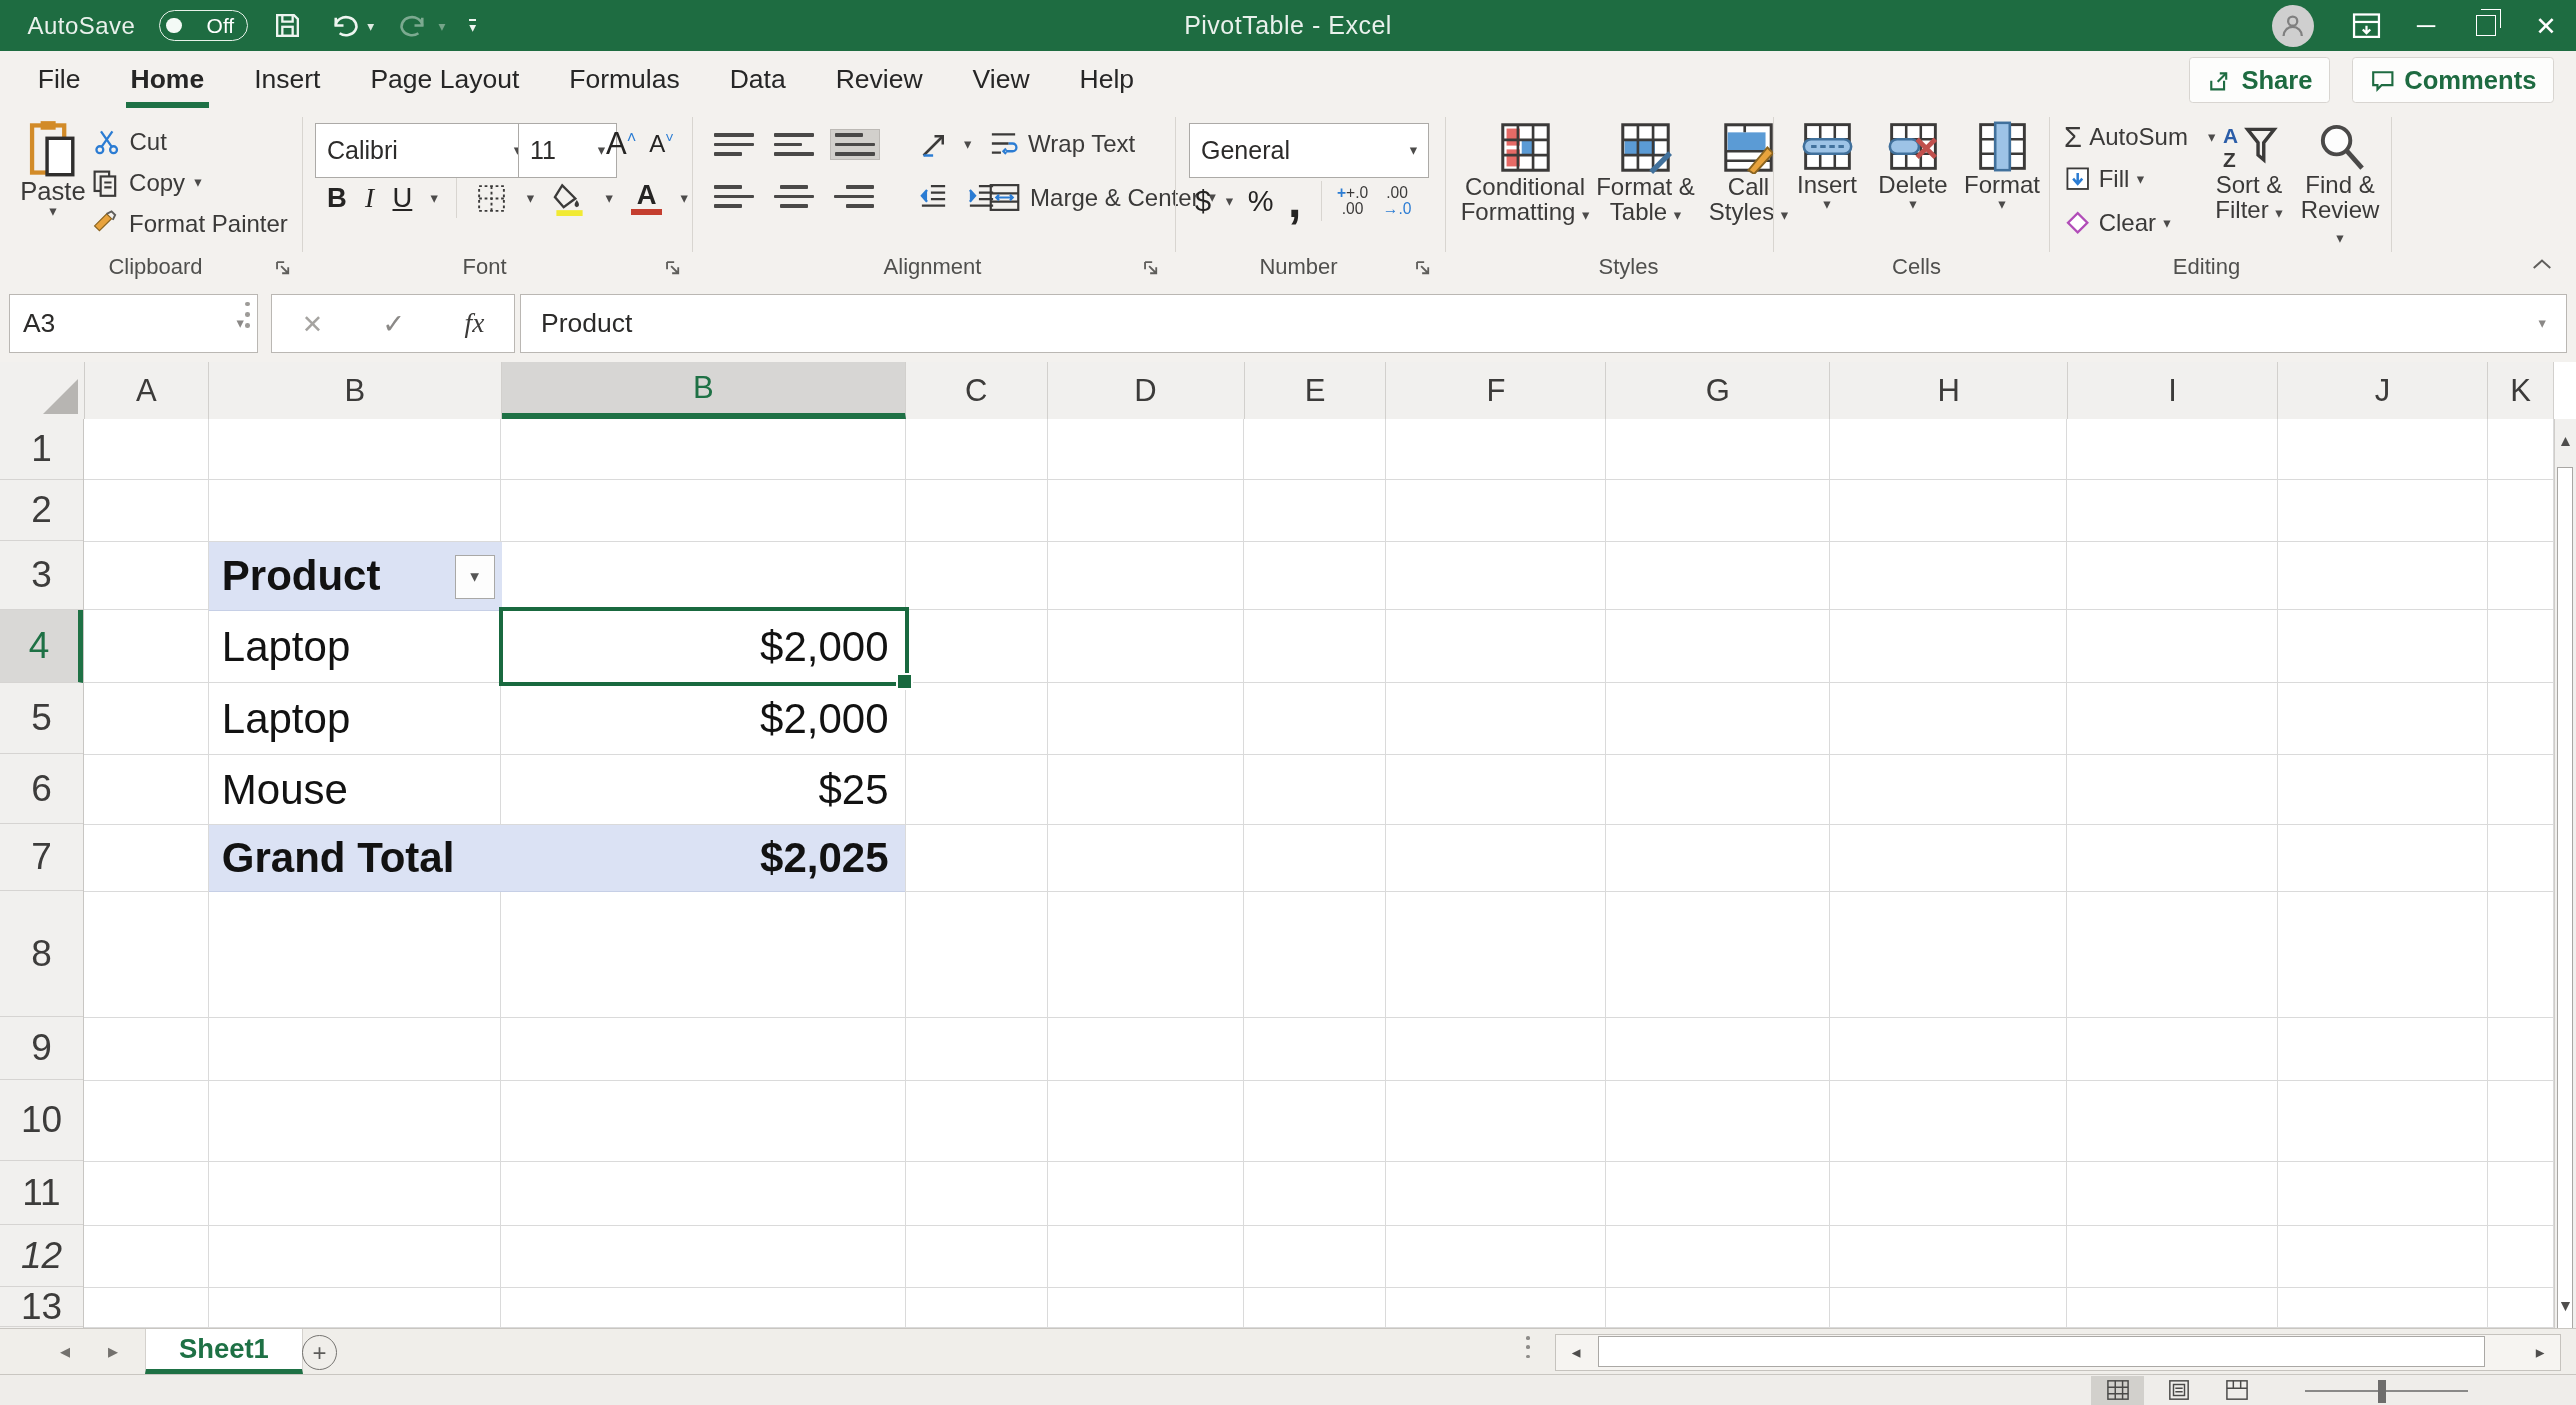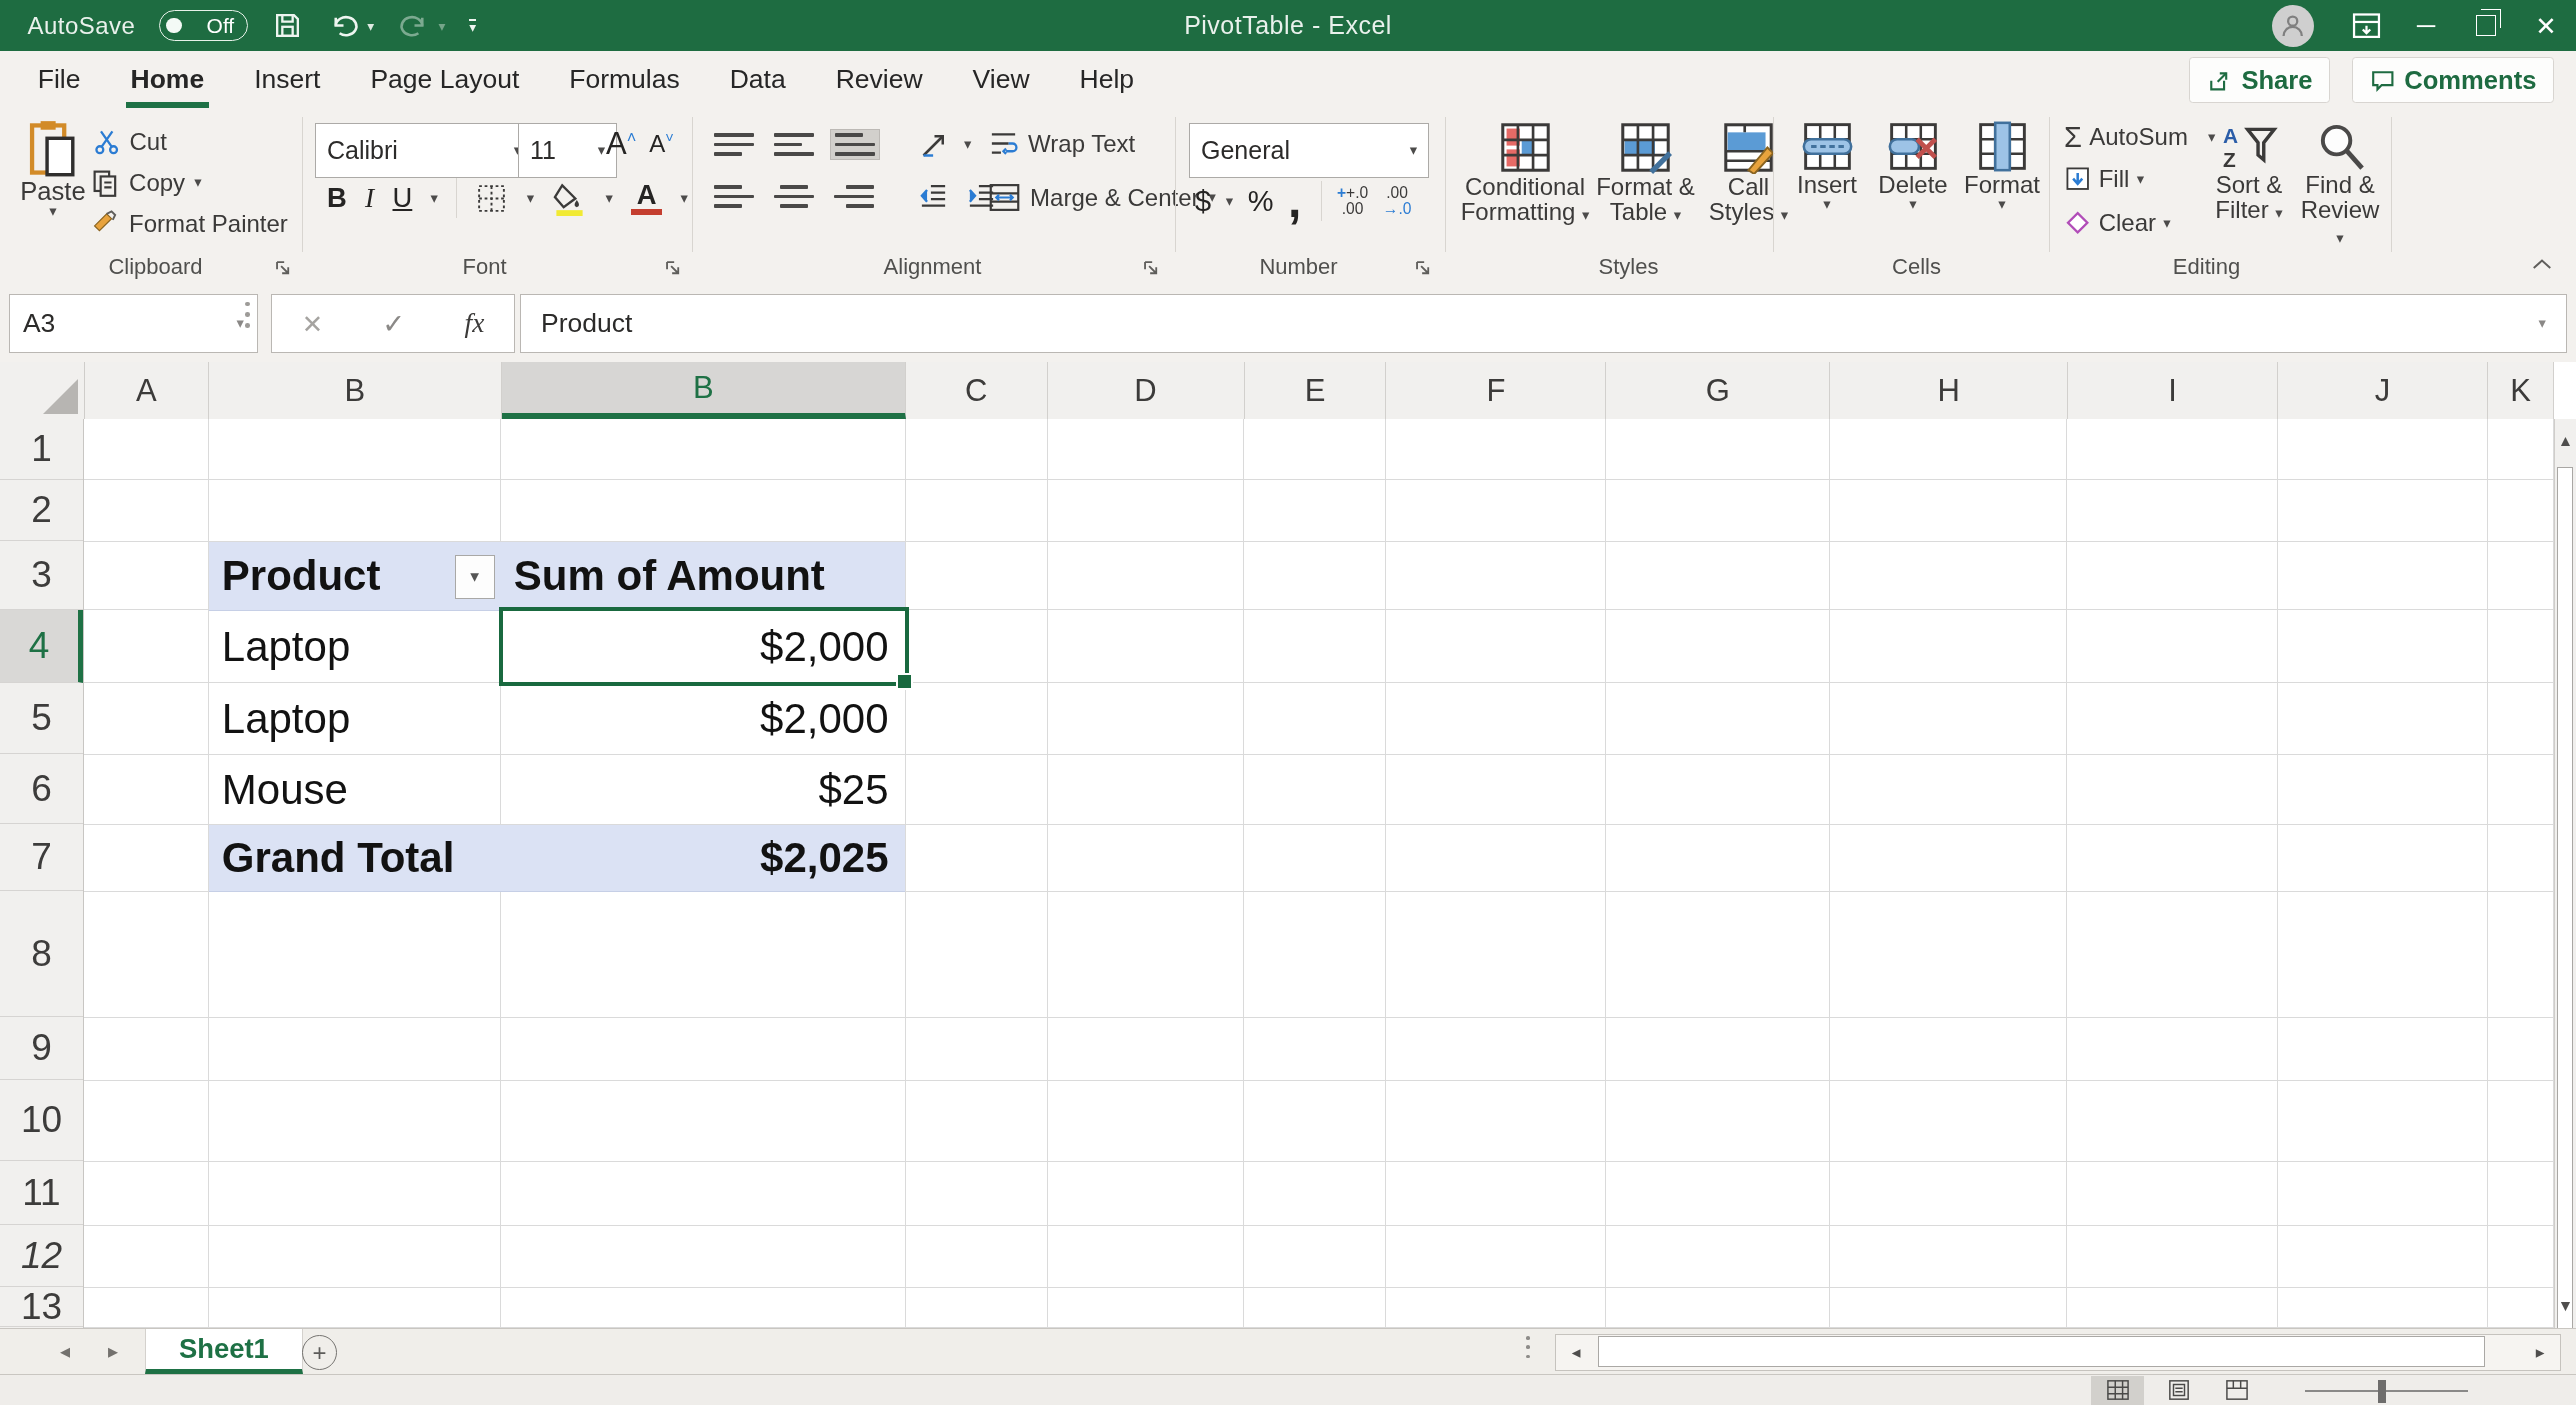--- a/index.html
+++ b/index.html
@@ -578,23 +578,20 @@
       <div class="rowhdr" style="height: 81px;">10</div>
       <div class="rowhdr" style="height: 64px;">11</div>
       <div class="rowhdr" style="height: 62px; font-style: italic;">12</div>
       <div class="rowhdr" style="height: 40px;">13</div>
     </div>
 
   <div class="pcell blue b" style="left:209px;top:123px;width:293px;height:69px;">
     <span>Product</span>
     <span class="filterbtn">▾</span>
   </div>
-  <div class="pcell blue b" style="left:501px;top:123px;width:404px;height:69px;">
-    <span>Sum of Amount</span>
-  </div>
 
   <div class="pcell" style="left:209px;top:191px;width:293px;height:73px;">
       <span>Laptop</span>
     </div>
   <div class="pcell num" style="left:501px;top:191px;width:404px;height:73px;">
       <span>$2,000</span>
     </div>
 
   <div class="pcell" style="left:209px;top:264px;width:293px;height:71px;">
       <span>Laptop</span>

